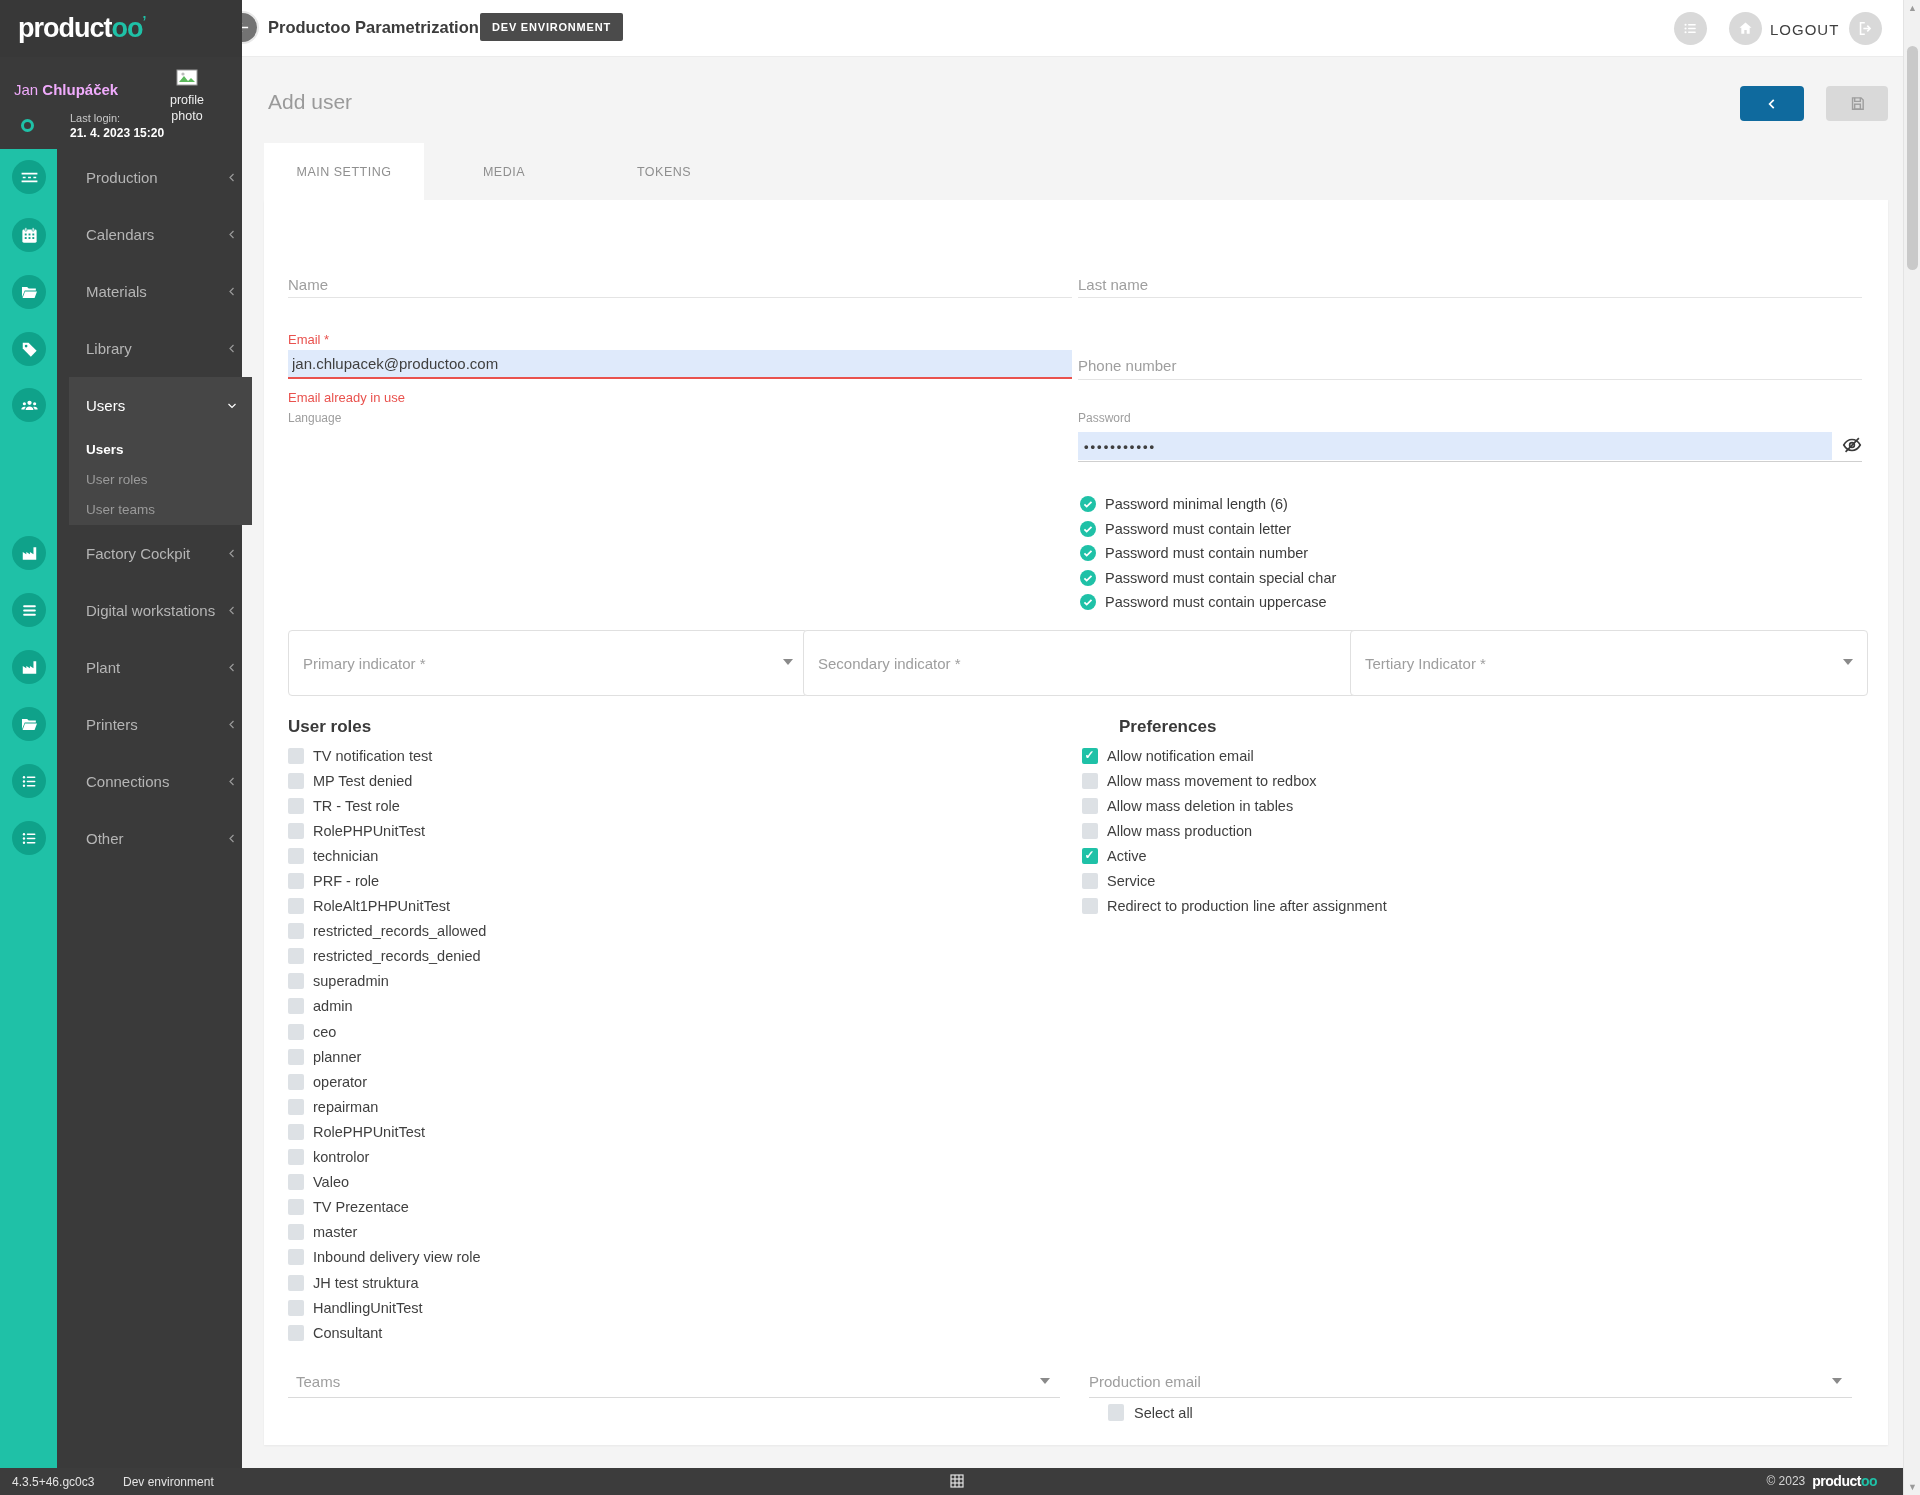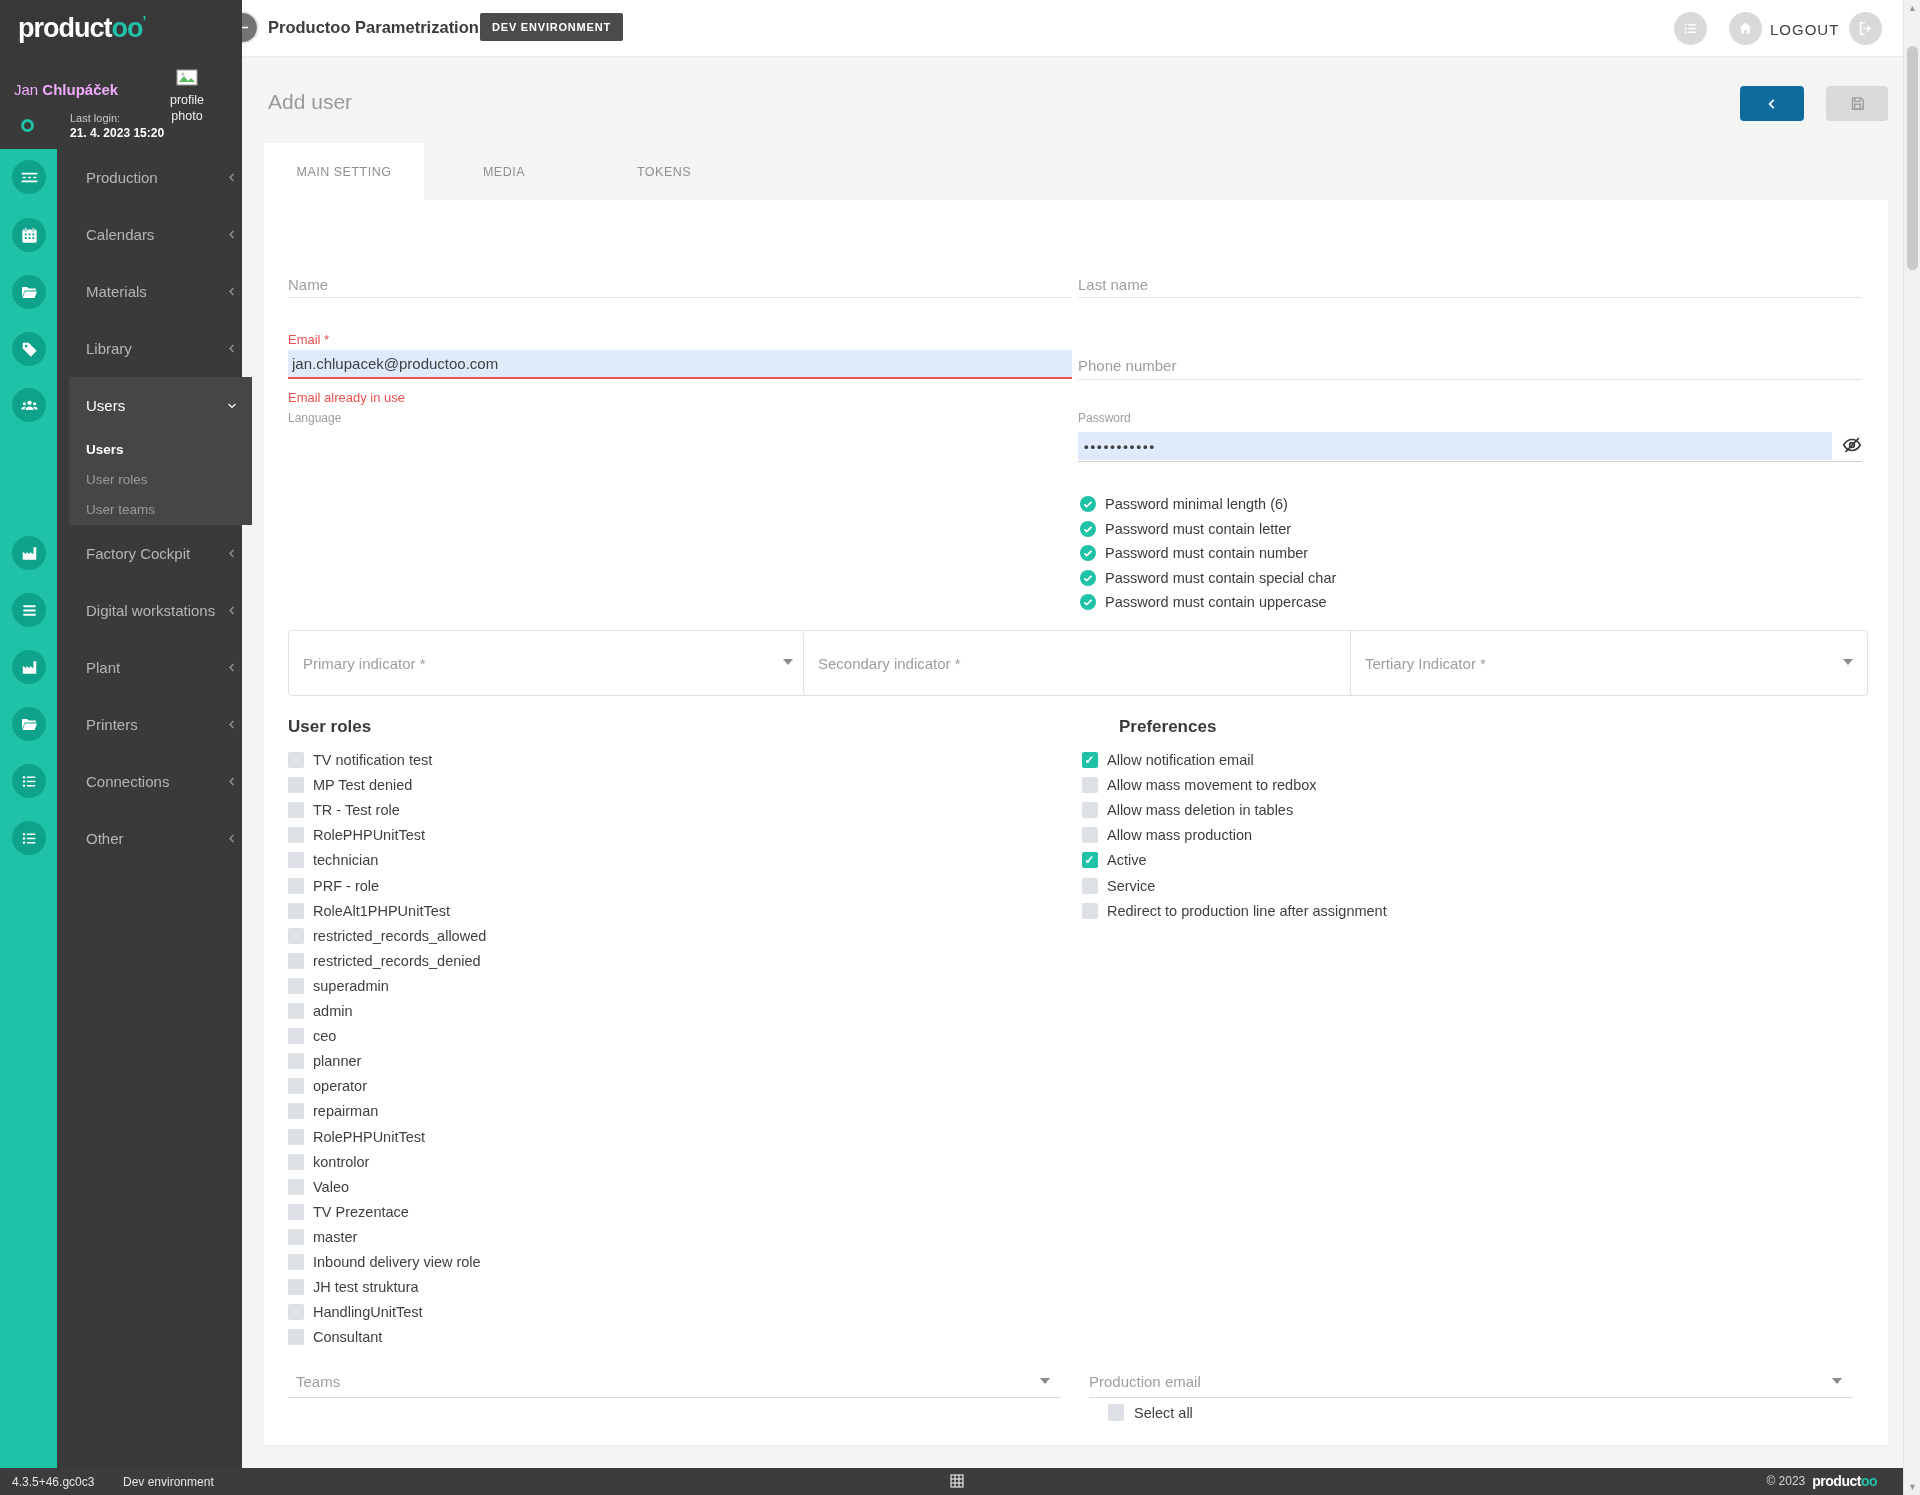--- a/index.html
+++ b/index.html
@@ -64,21 +64,21 @@
   .checklist { position:absolute; left:816px; top:292px; }
   .ck-row { height:24.5px; display:flex; align-items:center; }
   .ck-row svg { width:16px; height:16px; margin-right:9px; }
   .ck-row span { font-size:14.5px; color:#3b3b3b; }
 
   .ind-box { position:absolute; top:430px; height:66px; background:#fff; border:1px solid #e0e0e0; border-radius:4px; display:flex; align-items:center; padding-left:14px; font-size:15px; color:#9e9e9e; cursor:pointer; }
   .ind-box .arrow { position:absolute; right:14px; top:28px; }
 
   .sec-title { position:absolute; font-size:17px; font-weight:bold; color:#3a3a3a; }
   .cbl { position:absolute; }
-  .cb-row { height:25.1px; display:flex; align-items:flex-end; cursor:pointer; }
+  .cb-row { height:25.1px; display:flex; align-items:center; cursor:pointer; }
   .cb { width:16px; height:16px; background:#dde1e5; border-radius:2px; flex:0 0 16px; position:relative; }
   .cb.checked { background:#1fc1a7; }
   .cb.checked::after { content:"✓"; position:absolute; left:2.5px; top:0.5px; color:#fff; font-size:12px; font-weight:bold; }
   .cb-row span.lbl { font-size:14.5px; color:#3f3f3f; margin-left:9px; }
 
   .teams-fld { position:absolute; left:24px; top:1168px; width:772px; height:30px; border-bottom:1px solid #dadada; font-size:15px; color:#9e9e9e; padding-left:8px; line-height:28px; cursor:pointer; }
   .plines-fld { position:absolute; left:825px; top:1168px; width:763px; height:30px; border-bottom:1px solid #dadada; font-size:15px; color:#9e9e9e; line-height:28px; cursor:pointer; }
   .teams-fld .arrow, .plines-fld .arrow { position:absolute; right:10px; top:10px; }
   .select-all { position:absolute; left:844px; top:1204px; display:flex; align-items:center; cursor:pointer; }
   .select-all .cb { width:17px; height:17px; }

